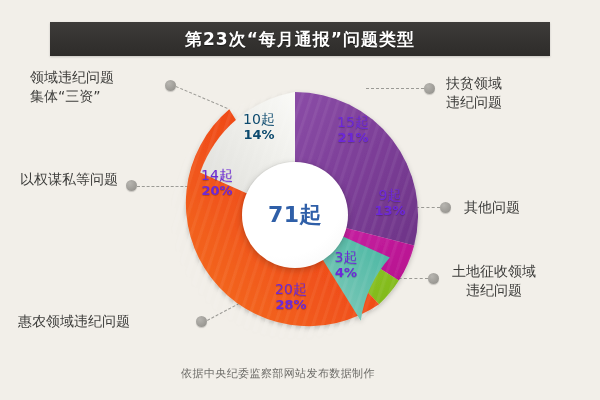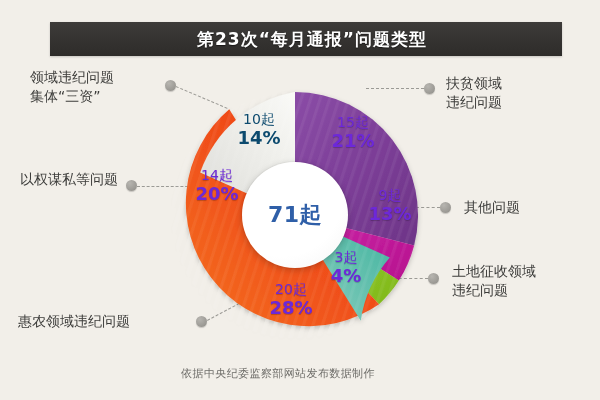--- a/index.html
+++ b/index.html
@@ -10,21 +10,20 @@
     overflow:hidden;position:relative;
   }
   #stage{position:absolute;inset:0;width:600px;height:400px;}
 
   
   .title-bar{
     position:absolute;left:50px;top:22px;width:500px;height:34px;
     background:linear-gradient(180deg,#3e3c3a 0%,#353331 50%,#2e2c2a 100%);
     display:flex;align-items:center;justify-content:center;
     box-shadow:0 1px 2px rgba(0,0,0,.18);
-    padding-left:12px;
   }
   .title-bar .t{
     color:#ffffff;font-size:17px;font-weight:bold;letter-spacing:1px;
     text-shadow:0 1px 1px rgba(0,0,0,.5);white-space:nowrap;
   }
 
   
   .donut-wrap{position:absolute;left:170px;top:90px;width:250px;height:250px;}
   svg.donut{display:block;width:250px;height:250px;overflow:visible;}
 
@@ -38,28 +37,28 @@
     color:#2f5fa8;font-size:22px;font-weight:bold;line-height:1.05;letter-spacing:.5px;
   }
 
   
   .slice-label{
     position:absolute;text-align:center;line-height:1.12;pointer-events:none;
     font-weight:bold;white-space:nowrap;
     text-shadow:0 1px 1px rgba(0,0,0,.22);
   }
   .slice-label .n{display:block;font-size:14px;font-weight:normal;}
-  .slice-label .p{display:block;font-size:18px;font-weight:bold;}
+  .slice-label .p{display:block;font-size:13px;font-weight:bold;}
   .lb-light{color:#6d28d9;}
   .lb-dark{color:#0c4a6e;text-shadow:none;}
 
   
   .callout{position:absolute;font-size:14px;color:#3c3c3a;line-height:1.35;white-space:nowrap;}
   .callout .ln{display:block;}
-  .callout.right{text-align:left;}
+  .callout.right{text-align:center;}
   .callout.left{text-align:left;}
 
   .dot{
     position:absolute;width:11px;height:11px;border-radius:50%;
     background:radial-gradient(circle at 35% 30%,#b7b5b0,#8e8c87);
     box-shadow:0 1px 1px rgba(0,0,0,.18);
   }
   .lead{
     position:absolute;height:0;border-top:1px dashed #9b9a95;
     transform-origin:0 0;

